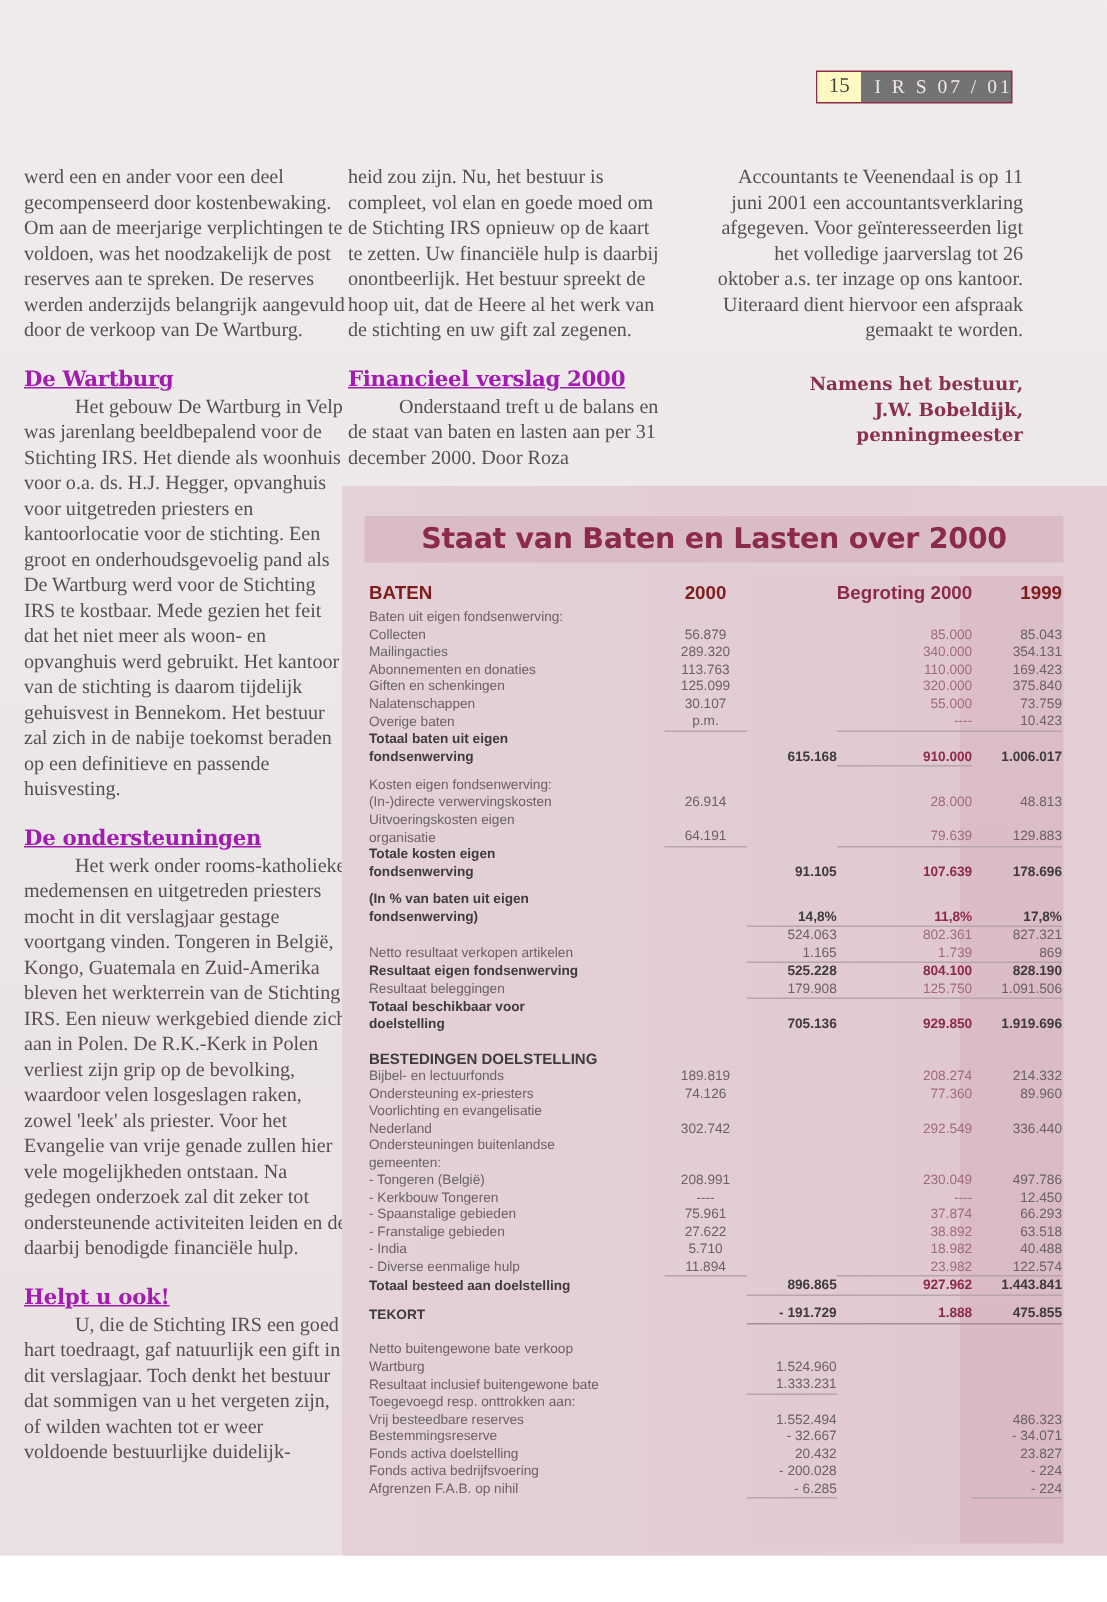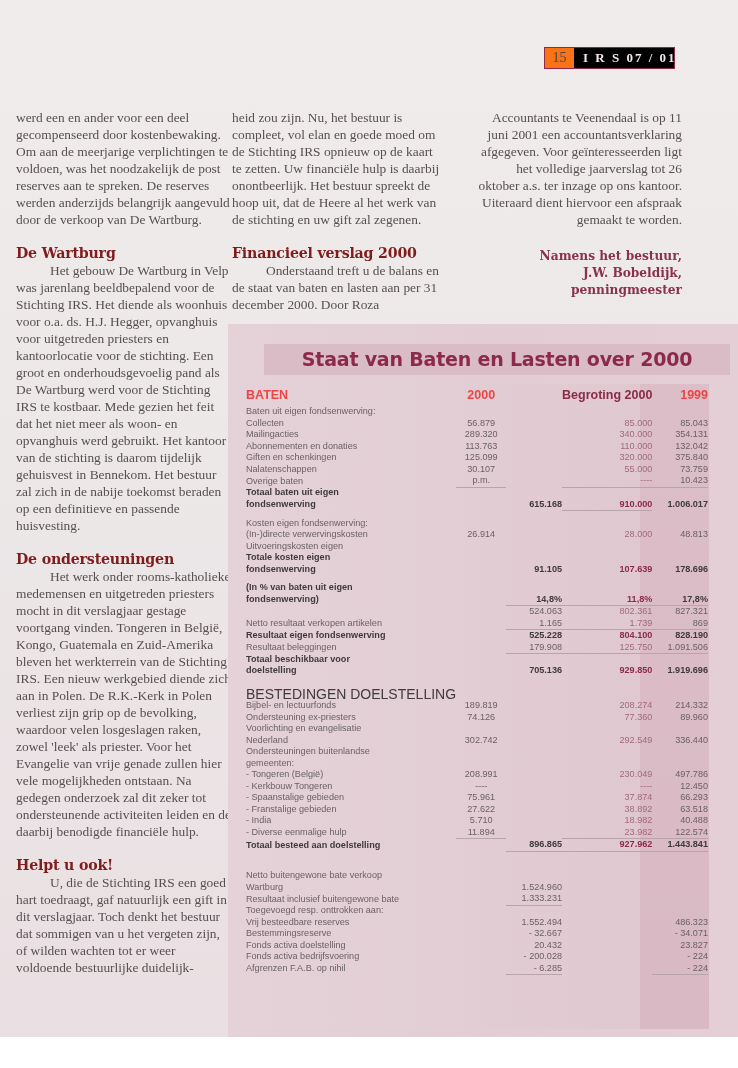--- a/index.html
+++ b/index.html
@@ -12,38 +12,39 @@
   }
   .page {
     position: absolute; left: 0; top: 0; width: 738px; height: 1037px;
     background: linear-gradient(180deg, #efeceb 0%, #ece8e8 45%, #eadfe2 100%);
   }
   .header-badge {
     position: absolute; left: 544px; top: 47px; height: 22px;
     display: flex; border: 1px solid #8f2a48;
   }
   .header-badge .num {
-    width: 29px; background: #f97316; color: #4c4446;
+    width: 29px; background: #fef9c3; color: #4c4446;
     font-size: 14px; text-align: center; line-height: 20px;
   }
   .header-badge .title {
-    background: #000000; color: #f4e6ea; font-weight: bold;
+    background: #737373; color: #f4e6ea; font-weight: normal;
     font-size: 13px; letter-spacing: 2px; line-height: 20px;
     padding: 0 8px 0 9px; width: 100px; white-space: nowrap;
   }
   .col {
     position: absolute; font-size: 13.4px; line-height: 17px; color: #574f52;
   }
   .col p { margin: 0; }
   .col .indent { text-indent: 34px; }
   .col h3 {
-    color: #7f1d1d; font-size: 14.2px; font-weight: bold;
+    color: #a21caf; font-size: 14.2px; font-weight: bold;
     font-family: "DejaVu Serif", "Liberation Serif", serif;
     line-height: 17px; margin: 0;
     letter-spacing: -0.2px;
+    text-decoration: underline;
   }
   #col1 { left: 16px; top: 109px; width: 216px; }
   #col2 { left: 232px; top: 109px; width: 212px; }
   #col3 { left: 472px; top: 109px; width: 210px; text-align: right; }
   .gap { height: 17px; }
   .signature {
     margin-top: 20px; margin-left: 39px;
     color: #8a3150; font-weight: bold; font-size: 12.2px;
     font-family: "DejaVu Serif", serif; line-height: 17px;
   }
@@ -51,21 +52,20 @@
     position: absolute; left: 228px; top: 324px; width: 510px; height: 713px;
     background: linear-gradient(90deg, #e4d2d8 0%, #e2cdd4 50%, #e4cfd6 100%);
   }
   .panel-title {
     position: absolute; left: 243px; top: 344px; width: 466px; height: 31px;
     background: #d9bcc6;
     color: #8b2a4a; font-weight: bold;
     font-family: "DejaVu Sans", "Liberation Sans", sans-serif;
     font-size: 19px; text-align: center; line-height: 31px;
     letter-spacing: -0.2px;
-    margin-left: 21px;
   }
   .col-shade {
     position: absolute; left: 640px; top: 384px; width: 69px; height: 645px;
     background: linear-gradient(180deg, #dcbec9 0%, #d8b9c4 100%);
   }
   .mid-shade {
     position: absolute; left: 470px; top: 384px; width: 170px; height: 645px;
     background: linear-gradient(90deg, rgba(255,255,255,0) 0%, rgba(215,180,192,0.25) 100%);
   }
   table.fin {
@@ -73,25 +73,25 @@
     border-collapse: collapse;
     font-family: "Liberation Sans", "DejaVu Sans", sans-serif;
     font-size: 9.1px; color: #6a6165;
   }
   table.fin td { padding: 0; height: 11.5px; line-height: 11.5px; vertical-align: bottom; white-space: nowrap; }
   table.fin td.lbl { width: 206px; }
   table.fin td.c1 { width: 60px; text-align: center; }
   table.fin td.c2 { width: 64px; text-align: right; }
   table.fin td.c3 { width: 68px; text-align: right; color: #a06a7e; }
   table.fin td.c4 { width: 64px; text-align: right; }
-  table.fin tr.hdr td { font-weight: bold; font-size: 12.5px; color: #ef4444; height: 22px; line-height: 18px; vertical-align: middle; }
+  table.fin tr.hdr td { font-weight: bold; font-size: 12.5px; color: #7f1d1d; height: 22px; line-height: 18px; vertical-align: middle; }
   table.fin tr.hdr td.c3 { color: #8c2b48; }
   table.fin tr.bold td { font-weight: bold; color: #3f3a3c; }
   table.fin tr.bold td.c3 { color: #8c2b48; text-align: right; }
-  table.fin tr.head2 td.lbl { font-weight: normal; color: #3f3a3c; font-size: 14px; }
+  table.fin tr.head2 td.lbl { font-weight: bold; color: #3f3a3c; font-size: 10px; }
   table.fin tr.spacer td { height: 7px; }
   table.fin tr.spacer-lg td { height: 12px; }
   table.fin td.ul { border-bottom: 0.5px solid #b8a4ac; }
   table.fin td.ulb { border-bottom: 1px solid #a68e97; }
 </style>
 </head>
 <body>
 
 <div class="page"></div>
 
@@ -162,21 +162,21 @@
         <td class="c1">289.320</td>
         <td class="c2"></td>
         <td class="c3">340.000</td>
         <td class="c4">354.131</td>
       </tr>
       <tr>
         <td class="lbl">Abonnementen en donaties</td>
         <td class="c1">113.763</td>
         <td class="c2"></td>
         <td class="c3">110.000</td>
-        <td class="c4">132.042</td>
+        <td class="c4">169.423</td>
       </tr>
       <tr>
         <td class="lbl">Giften en schenkingen</td>
         <td class="c1">125.099</td>
         <td class="c2"></td>
         <td class="c3">320.000</td>
         <td class="c4">375.840</td>
       </tr>
       <tr>
         <td class="lbl">Nalatenschappen</td>
@@ -223,20 +223,27 @@
         <td class="c3">28.000</td>
         <td class="c4">48.813</td>
       </tr>
       <tr>
         <td class="lbl">Uitvoeringskosten eigen</td>
         <td class="c1"></td>
         <td class="c2"></td>
         <td class="c3"></td>
         <td class="c4"></td>
       </tr>
+      <tr>
+        <td class="lbl">organisatie</td>
+        <td class="c1 ul">64.191</td>
+        <td class="c2"></td>
+        <td class="c3 ul">79.639</td>
+        <td class="c4 ul">129.883</td>
+      </tr>
       <tr class="bold">
         <td class="lbl">Totale kosten eigen</td>
         <td class="c1"></td>
         <td class="c2"></td>
         <td class="c3"></td>
         <td class="c4"></td>
       </tr>
       <tr class="bold">
         <td class="lbl">fondsenwerving</td>
         <td class="c1"></td>
@@ -400,20 +407,27 @@
       <tr class="bold">
         <td class="lbl">Totaal besteed aan doelstelling</td>
         <td class="c1"></td>
         <td class="c2 ul">896.865</td>
         <td class="c3 ul">927.962</td>
         <td class="c4 ul">1.443.841</td>
       </tr>
       <tr class="spacer">
         <td colspan="5"></td>
       </tr>
+      <tr class="bold">
+        <td class="lbl">TEKORT</td>
+        <td class="c1"></td>
+        <td class="c2 ulb">- 191.729</td>
+        <td class="c3 ulb">1.888</td>
+        <td class="c4 ulb">475.855</td>
+      </tr>
       <tr class="spacer-lg">
         <td colspan="5"></td>
       </tr>
       <tr>
         <td class="lbl">Netto buitengewone bate verkoop</td>
         <td class="c1"></td>
         <td class="c2"></td>
         <td class="c3"></td>
         <td class="c4"></td>
       </tr>

